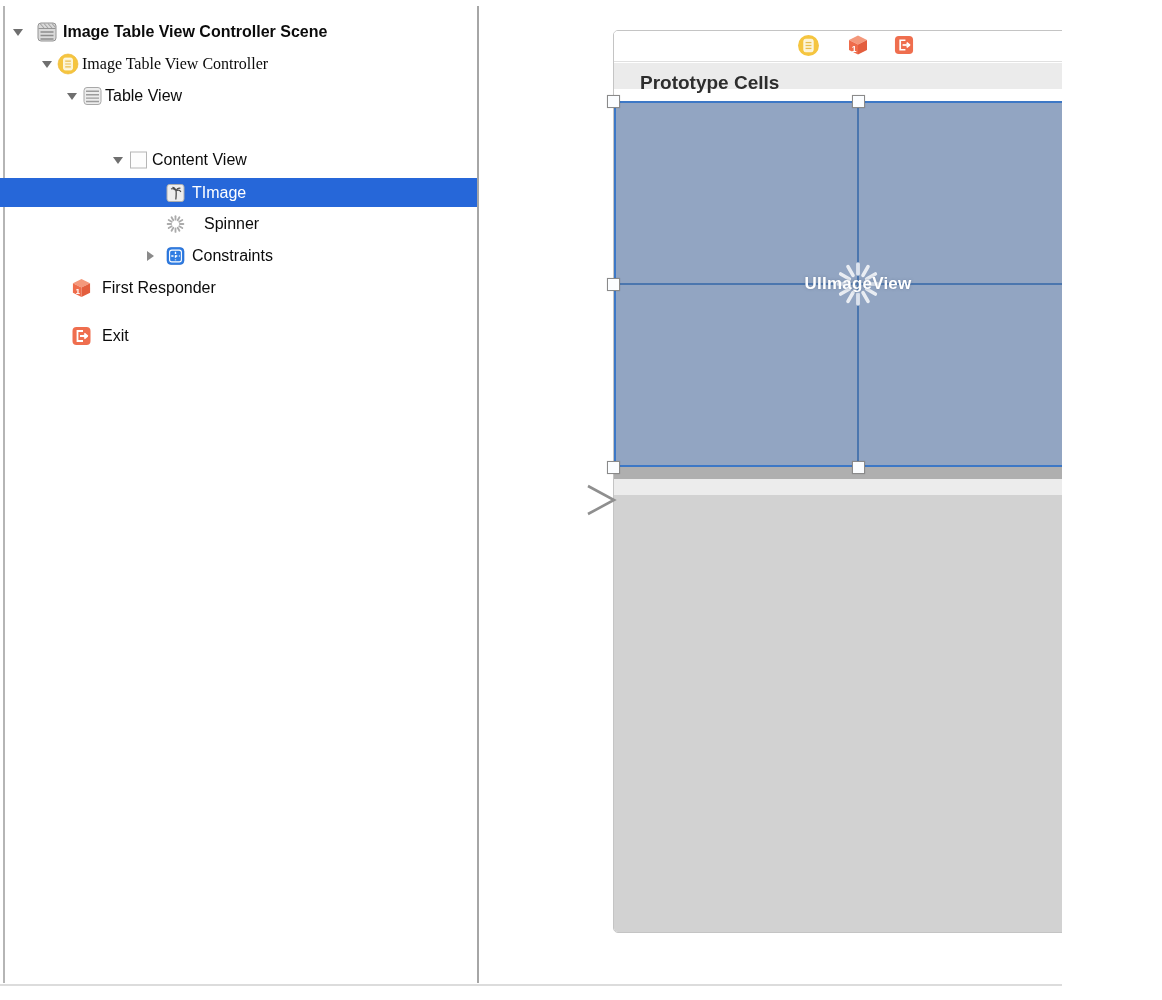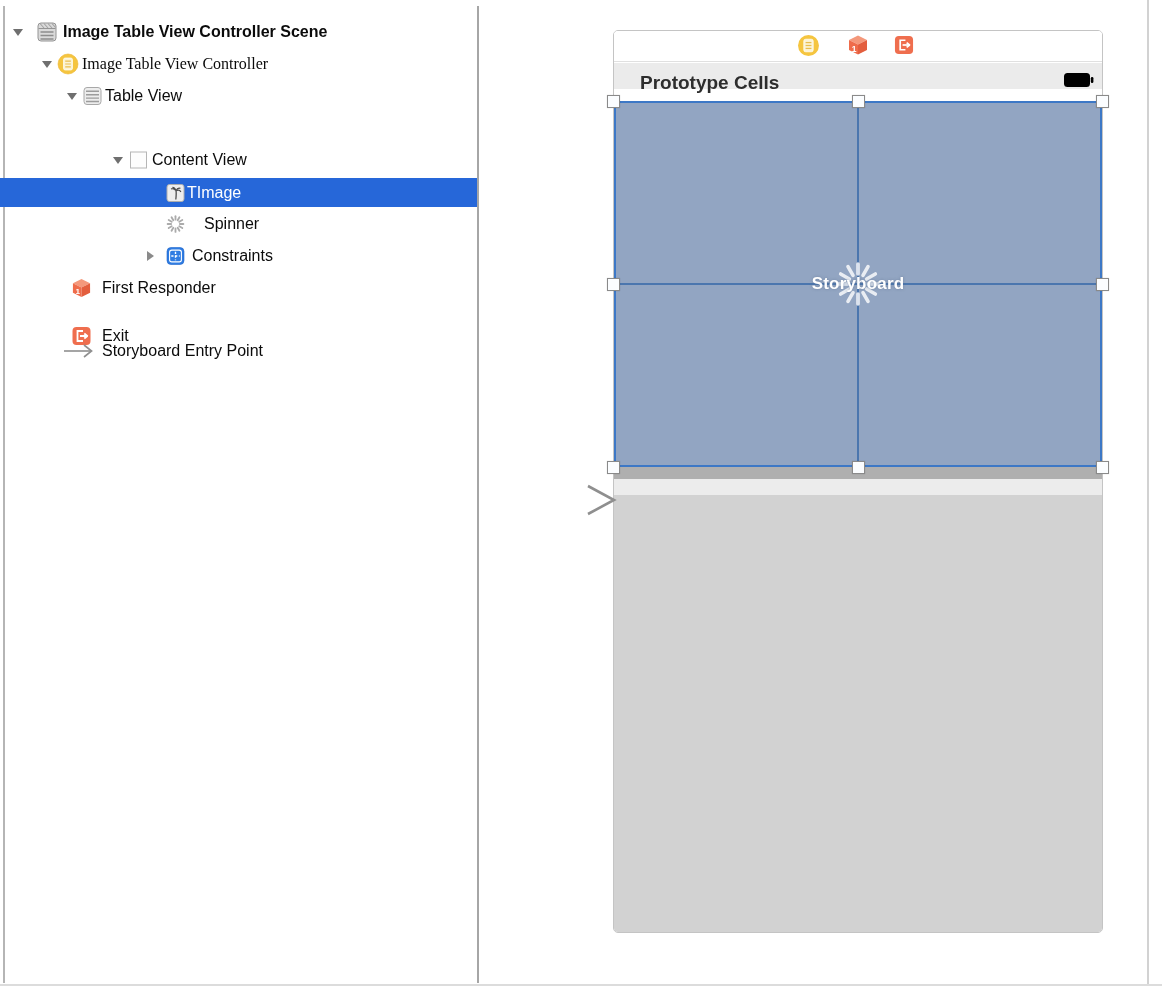--- a/index.html
+++ b/index.html
@@ -1,18 +1,18 @@
 <!DOCTYPE html>
 <html><head>
 <meta charset="utf-8">
 <style>
   * { margin:0; padding:0; box-sizing:border-box; }
   html,body { background:#ffffff; }
   .screen {
-    position:relative; width:1162px; height:1000px; overflow:hidden;
+    position:relative; width:1062px; height:1000px; overflow:hidden;
     background:#ffffff; font-family:"Liberation Sans", sans-serif;
     color:#111;
     border-radius:11px;
   }
   
   .edge { position:absolute; background:#b9b9b9; }
   .edge.left   { left:3px; top:6px; width:2px; height:977px; background:#b5b5b5; }
   .edge.divider{ left:477px; top:6px; width:2px; height:977px; background:#a6a6a6; }
   .edge.right  { left:1147px; top:0; width:2px; height:985px; background:#d2d2d2; }
   .edge.bottom { left:0; top:984px; width:1162px; height:2px; background:#dcdcdc; }
@@ -27,21 +27,21 @@
                border-right:5.5px solid transparent; border-top:7.5px solid #6f6f6f; }
   .tri-right { transform:translateY(-50%); border-top:5.5px solid transparent;
                border-bottom:5.5px solid transparent; border-left:7.5px solid #8a8a8a; }
   .outline-icon { position:absolute; top:50%; transform:translateY(-50%); display:block; }
   .outline-label {
     position:absolute; top:50%; transform:translateY(-50%);
     font-size:16px; white-space:nowrap; color:#0b0b0b;
   }
   .outline-row.selected { background:#2667d9; left:-5px; width:477px; height:29px; }
   .outline-row.selected .outline-icon { margin-left:5px; }
-  .outline-row.selected .outline-label { color:#ffffff; font-weight:500; }
+  .outline-row.selected .outline-label { color:#ffffff; font-weight:500; margin-left:5px; }
   .outline-label.bold { font-weight:bold; }
 
   
   .canvas { position:absolute; left:479px; top:0; width:668px; height:984px; background:#fff; }
   .device {
     position:absolute; left:134px; top:30px; width:490px; height:903px;
     border:1px solid #c4c4c4; border-radius:5px; background:#ffffff; overflow:visible;
   }
   .dock { position:absolute; left:0; top:0; width:488px; height:31px;
           border-bottom:1px solid #e0e0e0; border-radius:4px 4px 0 0; background:#fff; }
@@ -190,27 +190,20 @@
     <div class="outline-row" style="top:320px;">
       <svg class="outline-icon" style="left:66px;" width="21" height="21" viewBox="0 0 21 21">
         <rect x="1.5" y="1.5" width="18" height="18" rx="4" fill="#ef6e4e"></rect>
         <path d="M12 5.5 H6.5 V15.5 H12" fill="none" stroke="#ffffff" stroke-width="1.8"></path>
         <line x1="9" y1="10.5" x2="16" y2="10.5" stroke="#ffffff" stroke-width="1.8"></line>
         <path d="M13.3 8 L16.3 10.5 L13.3 13" fill="none" stroke="#ffffff" stroke-width="1.8" stroke-linejoin="round"></path>
       </svg>
       <span class="outline-label" style="left:97px;">Exit</span>
     </div>
 
-    <div class="outline-row" style="top:335px;">
-      <svg class="outline-icon" style="left:58px;" width="36" height="16" viewBox="0 0 36 16">
-        <line x1="1" y1="8" x2="28" y2="8" stroke="#8f8f8f" stroke-width="1.6"></line>
-        <path d="M21 2 L28.6 8 L21 14" fill="none" stroke="#8f8f8f" stroke-width="1.6"></path>
-      </svg>
-      <span class="outline-label" style="left:97px;">Storyboard Entry Point</span>
-    </div>
   </div>
 
   <div class="canvas">
 
     <svg class="entry-arrow" width="132" height="32" viewBox="0 0 132 32">
       <defs>
         <linearGradient id="tailgrad" x1="0" y1="0" x2="1" y2="0">
           <stop offset="0" stop-color="#9a9a9a" stop-opacity="0"></stop>
           <stop offset="0.7" stop-color="#909090" stop-opacity="1"></stop>
         </linearGradient>
@@ -262,21 +255,21 @@
             <line x1="25" y1="5" x2="25" y2="15" transform="rotate(120 25 25)"></line>
             <line x1="25" y1="5" x2="25" y2="15" transform="rotate(150 25 25)"></line>
             <line x1="25" y1="5" x2="25" y2="15" transform="rotate(180 25 25)"></line>
             <line x1="25" y1="5" x2="25" y2="15" transform="rotate(210 25 25)"></line>
             <line x1="25" y1="5" x2="25" y2="15" transform="rotate(240 25 25)"></line>
             <line x1="25" y1="5" x2="25" y2="15" transform="rotate(270 25 25)"></line>
             <line x1="25" y1="5" x2="25" y2="15" transform="rotate(300 25 25)"></line>
             <line x1="25" y1="5" x2="25" y2="15" transform="rotate(330 25 25)"></line>
           </g>
         </svg>
-        <div class="cell-label">Storyboard</div>
+        <div class="cell-label">UIImageView</div>
       </div>
 
       <div class="handle" style="left:-7px;  top:64px;"></div>
       <div class="handle" style="left:238px; top:64px;"></div>
       <div class="handle" style="left:482px; top:64px;"></div>
       <div class="handle" style="left:-7px;  top:247px;"></div>
       <div class="handle" style="left:482px; top:247px;"></div>
       <div class="handle" style="left:-7px;  top:430px;"></div>
       <div class="handle" style="left:238px; top:430px;"></div>
       <div class="handle" style="left:482px; top:430px;"></div>

